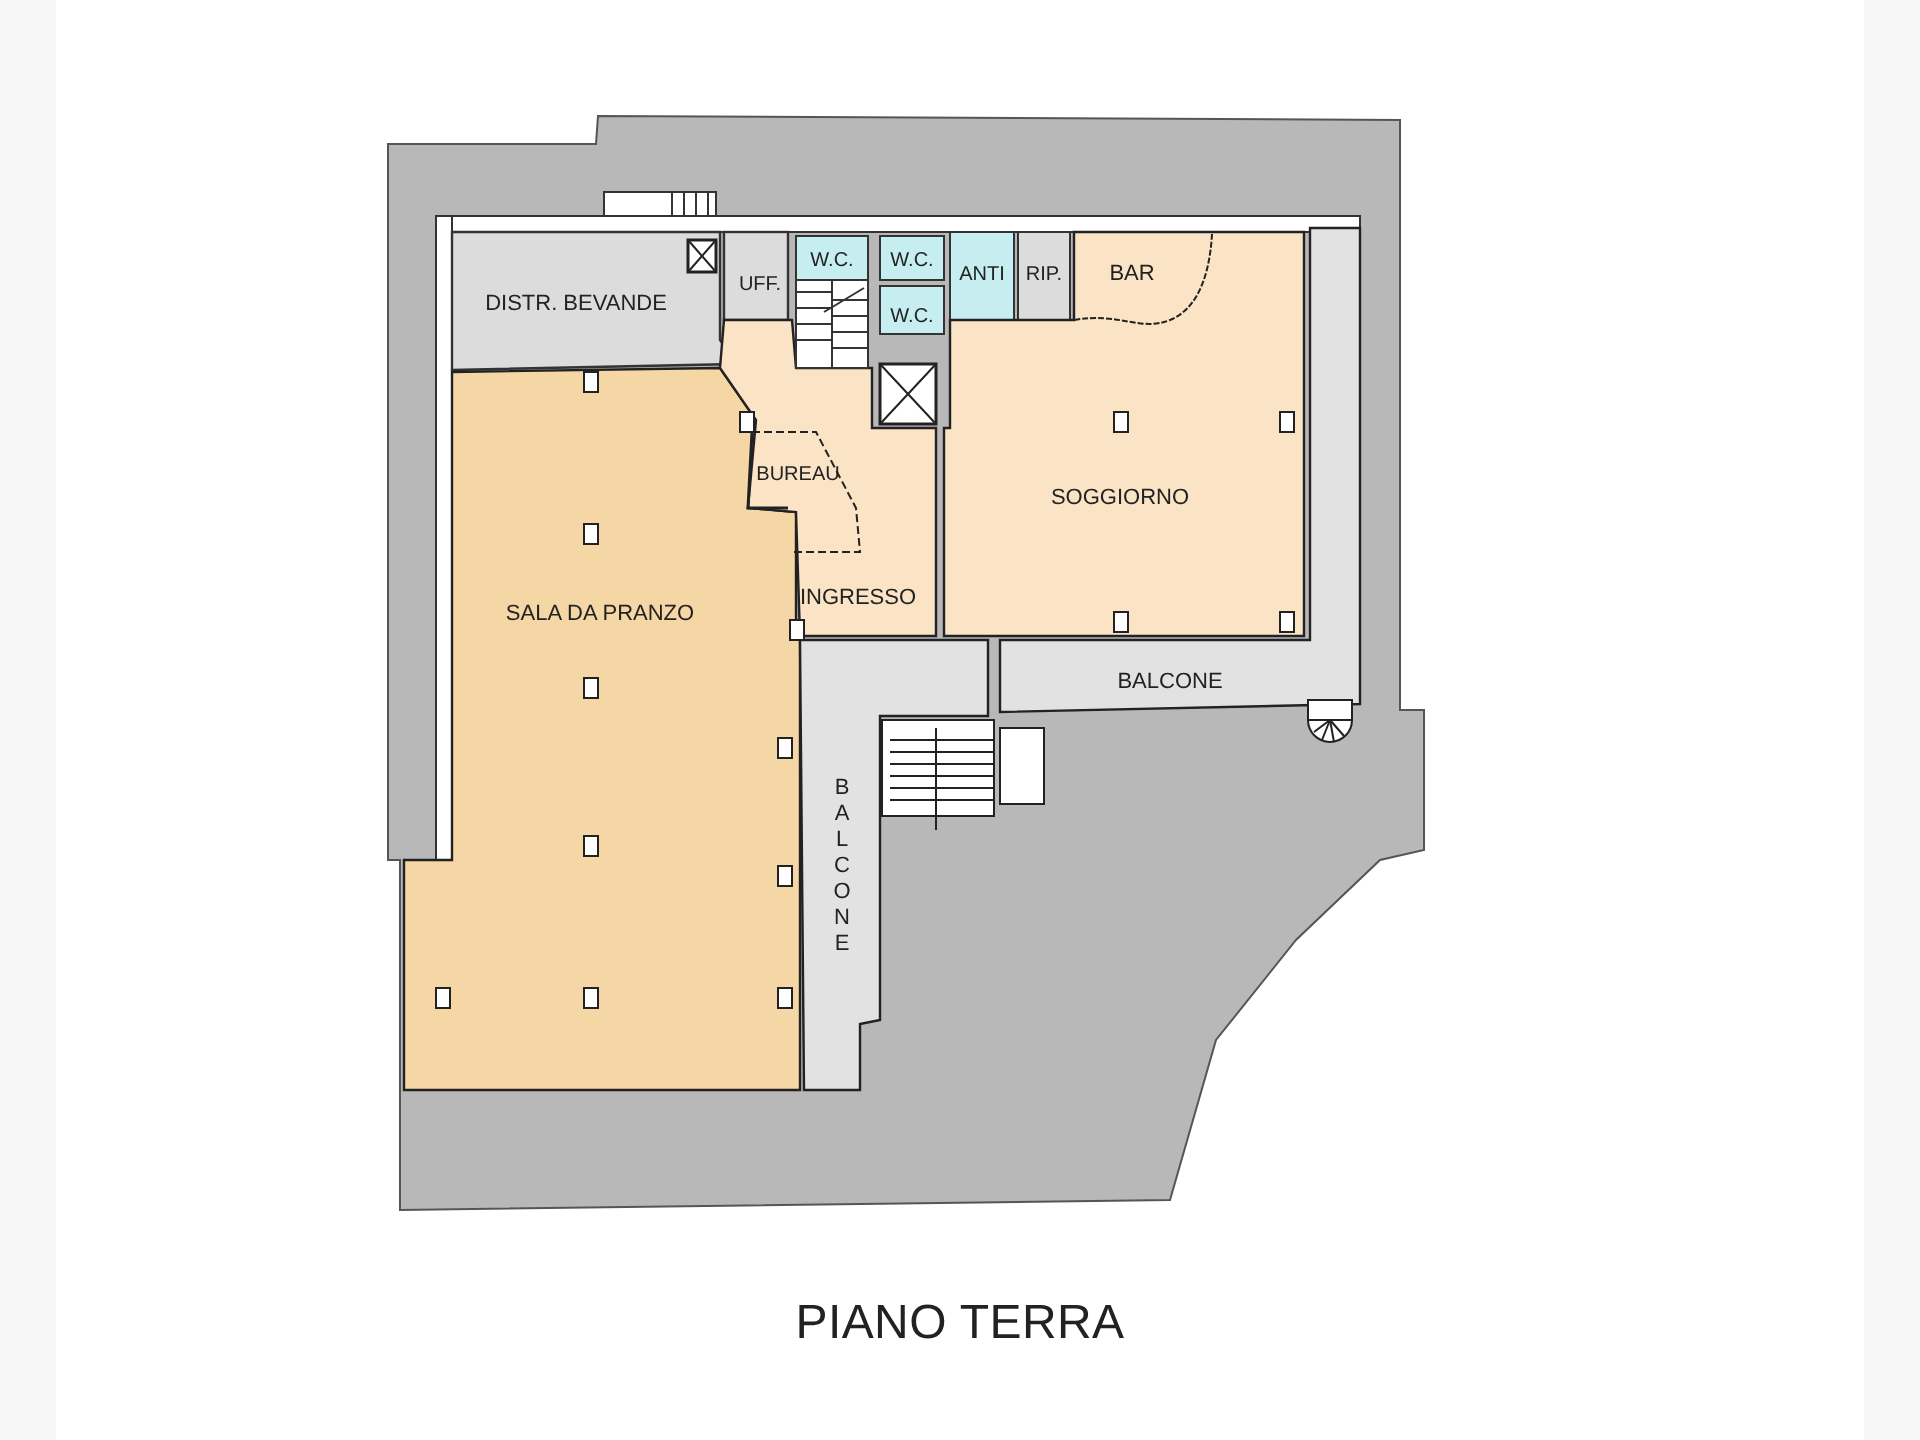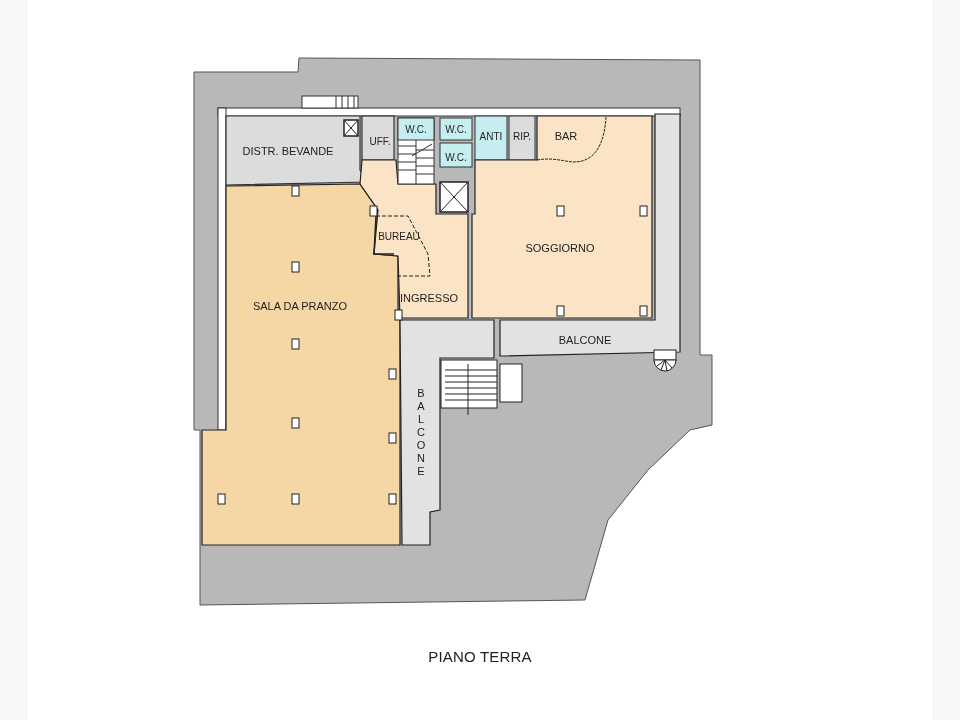--- a/index.html
+++ b/index.html
@@ -9,21 +9,21 @@
       font-family: "Liberation Sans", "DejaVu Sans", sans-serif;
     }
     .page {
       position: absolute; left: 28px; top: 0; width: 904px; height: 720px;
       background: #ffffff;
     }
     svg.plan { position: absolute; left: 0; top: 0; }
     .lbl { font-family: "Liberation Sans", "DejaVu Sans", sans-serif; fill: #222; }
     .caption {
       position: absolute; left: 0; width: 960px; top: 648px;
-      text-align: center; font-size: 15px; color: #222; letter-spacing: 0.2px;
+      text-align: center; font-size: 24px; color: #222; letter-spacing: 0.2px;
     }
   </style>
 </head>
 <body>
 
 <div class="page"></div>
 
 <svg class="plan" width="960" height="720" viewBox="0 0 960 720">
 
   <polygon points="194,72 298,72 299,58 700,60 700,355 712,355 712,425 690,430 648,470 608,520 585,600 200,605 200,430 194,430" fill="#b8b8b8" stroke="#555" stroke-width="1"></polygon>

